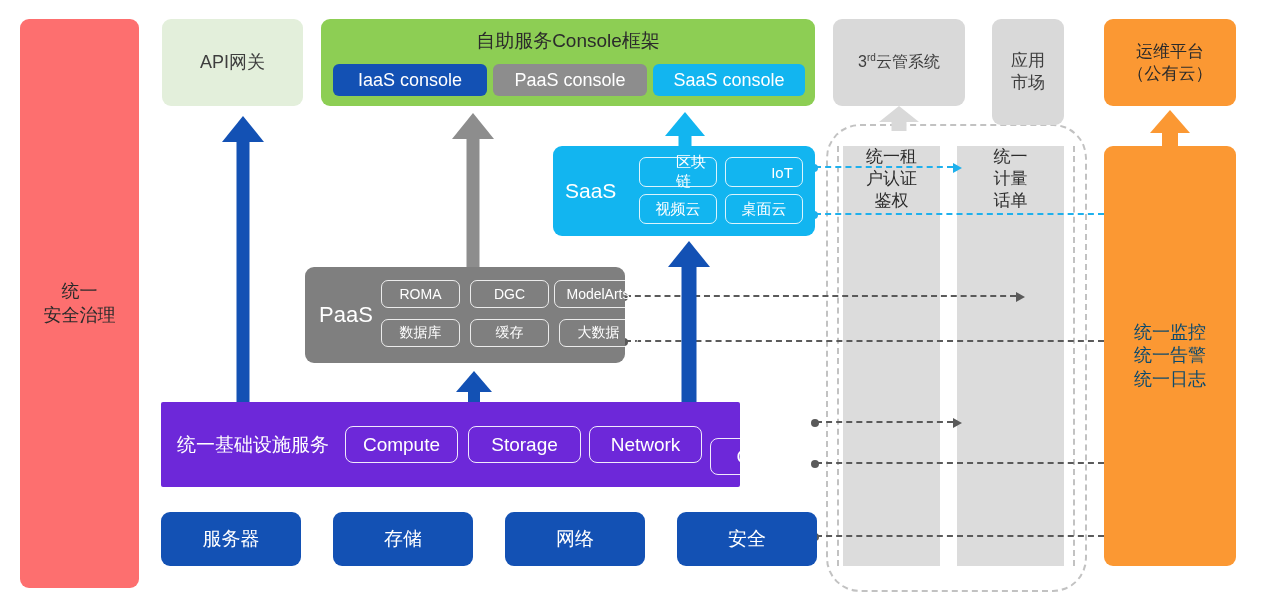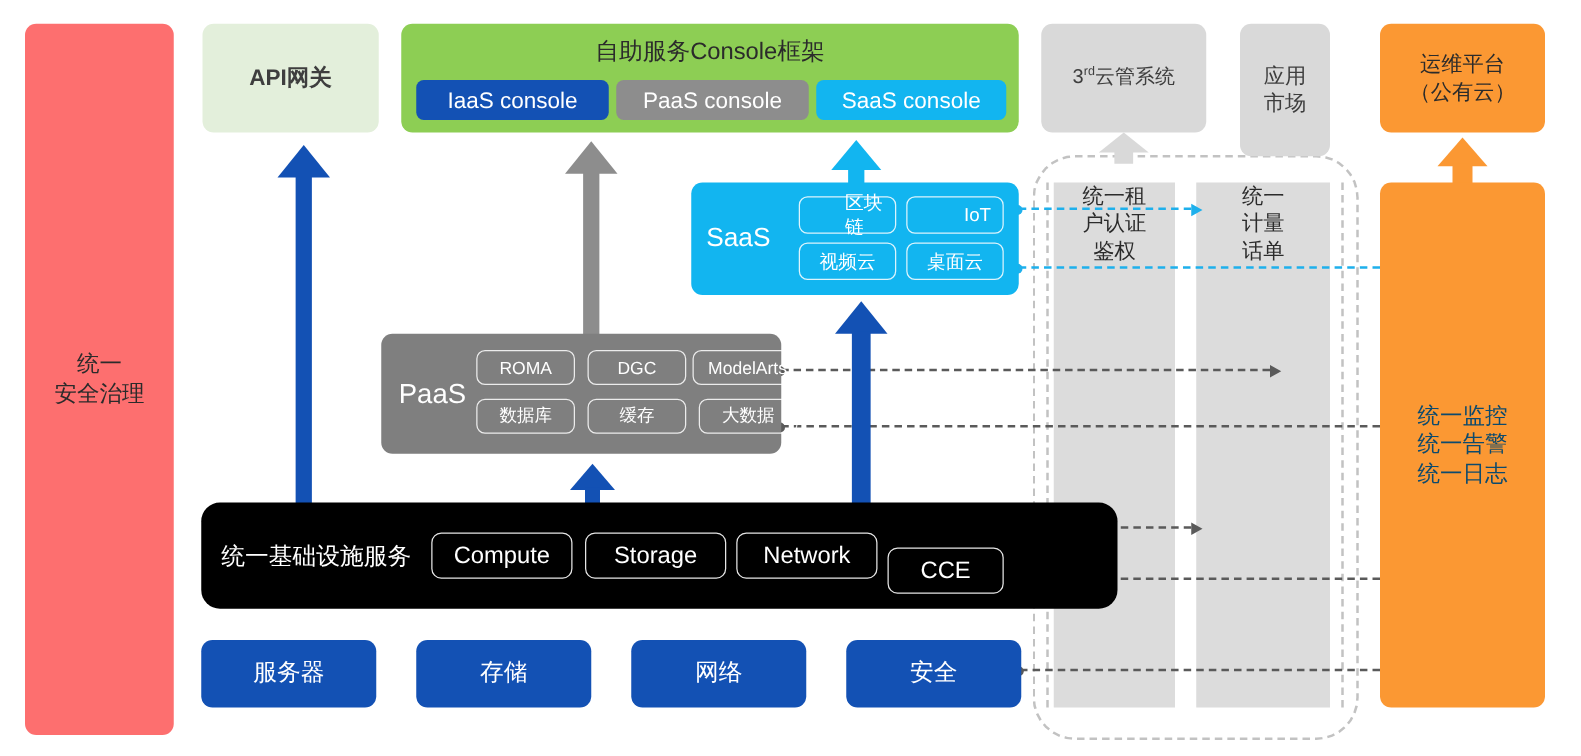--- a/index.html
+++ b/index.html
@@ -24,21 +24,21 @@
 
   
   .sec-gov {
     left: 20px; top: 19px; width: 119px; height: 569px;
     background: #fd6f6f; color: #2b2b2b; font-size: 18px;
   }
 
   
   .api-gw {
     left: 162px; top: 19px; width: 141px; height: 87px;
-    background: #e3efdb; color: #3e3e3e; font-size: 18px; font-weight: bold;
+    background: #e3efdb; color: #3e3e3e; font-size: 18px;
   }
 
   
   .console-frame {
     left: 321px; top: 19px; width: 494px; height: 87px;
     background: #8dce54; border-radius: 9px;
     position: absolute; z-index: 5;
   }
   .console-title {
     position: absolute; left: 0; top: 9px; width: 100%;
@@ -115,22 +115,22 @@
   .paas-tag { height: 28px; font-size: 14px; }
   .pt-r1 { top: 13px; }
   .pt-r2 { top: 52px; }
   .pt-c1 { left: 76px;  width: 79px; }
   .pt-c2 { left: 165px; width: 79px; }
   .pt-c3 { left: 254px; width: 79px; }
   .paas-block .tag.wide { left: 249px; width: 88px; }
 
   
   .infra-bar {
-    left: 161px; top: 402px; width: 733px; height: 85px;
-    background: #000000; border-radius: 15px;
+    left: 161px; top: 402px; width: 579px; height: 85px;
+    background: #6d28d9; border-radius: 2px;
     position: absolute; z-index: 6;
   }
   .infra-label {
     position: absolute; left: 16px; top: 0; height: 100%;
     display: flex; align-items: center;
     color: #ffffff; font-size: 19px;
   }
   .infra-tag {
     position: absolute; top: 24px; height: 37px;
     border-radius: 8px; border: 1.8px solid rgba(255,255,255,.9);

